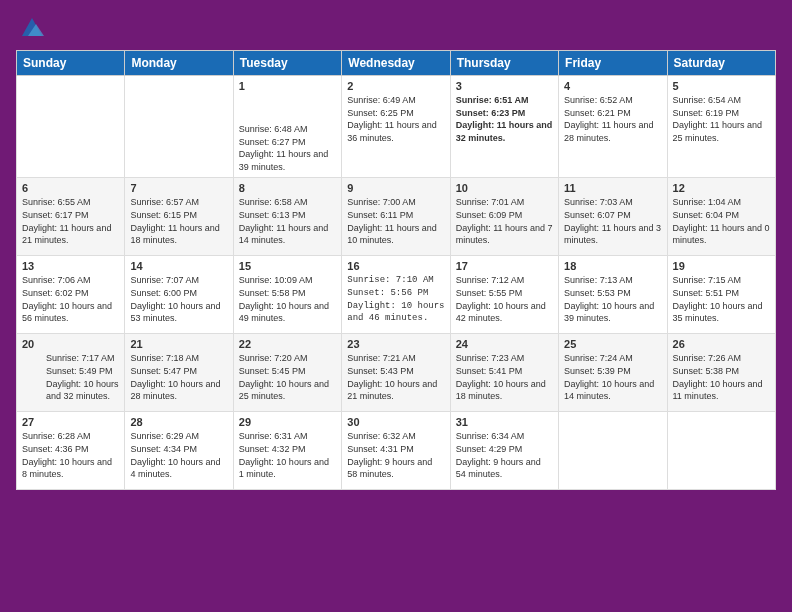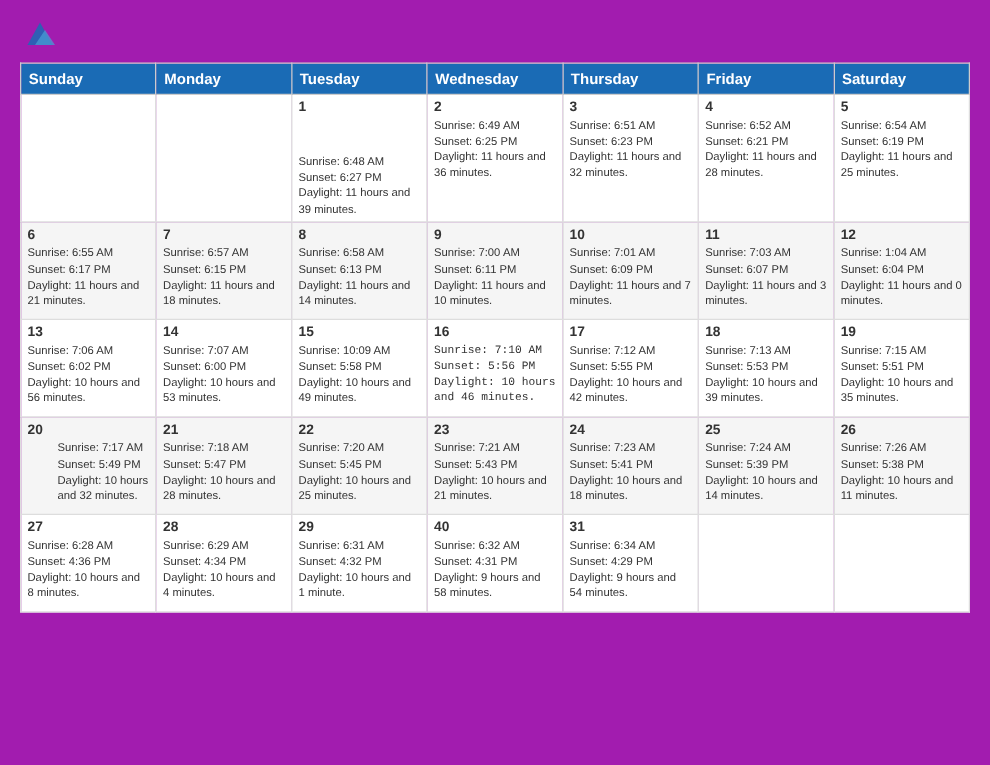--- a/index.html
+++ b/index.html
@@ -7,21 +7,21 @@
       font-family: Arial, sans-serif;
       background: #fff;
       width: 792px;
       height: 612px;
       overflow: hidden;
     }
     .page {
       width: 792px;
       height: 612px;
       padding: 16px;
-      background: #a21caf;
+      background: #701a75;
     }
     .header {
       display: flex;
       justify-content: space-between;
       align-items: flex-start;
       margin-bottom: 10px;
     }
     .logo {
       display: flex;
       align-items: center;
@@ -144,21 +144,21 @@
 Daylight: 11 hours and 39 minutes.</div>
           </td>
           <td>
             <span class="day-number">2</span>
             <div class="day-info" style="white-space: pre-line;">Sunrise: 6:49 AM
 Sunset: 6:25 PM
 Daylight: 11 hours and 36 minutes.</div>
           </td>
           <td>
             <span class="day-number">3</span>
-            <div class="day-info" style="white-space: pre-line;">Sunrise: 6:51 AM
+            <div class="day-info" style="white-space: pre-line; font-weight: bold;">Sunrise: 6:51 AM
 Sunset: 6:23 PM
 Daylight: 11 hours and 32 minutes.</div>
           </td>
           <td>
             <span class="day-number">4</span>
             <div class="day-info" style="white-space: pre-line;">Sunrise: 6:52 AM
 Sunset: 6:21 PM
 Daylight: 11 hours and 28 minutes.</div>
           </td>
           <td>
@@ -313,21 +313,21 @@
 Sunset: 4:34 PM
 Daylight: 10 hours and 4 minutes.</div>
           </td>
           <td>
             <span class="day-number">29</span>
             <div class="day-info" style="white-space: pre-line;">Sunrise: 6:31 AM
 Sunset: 4:32 PM
 Daylight: 10 hours and 1 minute.</div>
           </td>
           <td>
-            <span class="day-number">40</span>
+            <span class="day-number">30</span>
             <div class="day-info" style="white-space: pre-line;">Sunrise: 6:32 AM
 Sunset: 4:31 PM
 Daylight: 9 hours and 58 minutes.</div>
           </td>
           <td>
             <span class="day-number">31</span>
             <div class="day-info" style="white-space: pre-line;">Sunrise: 6:34 AM
 Sunset: 4:29 PM
 Daylight: 9 hours and 54 minutes.</div>
           </td>

